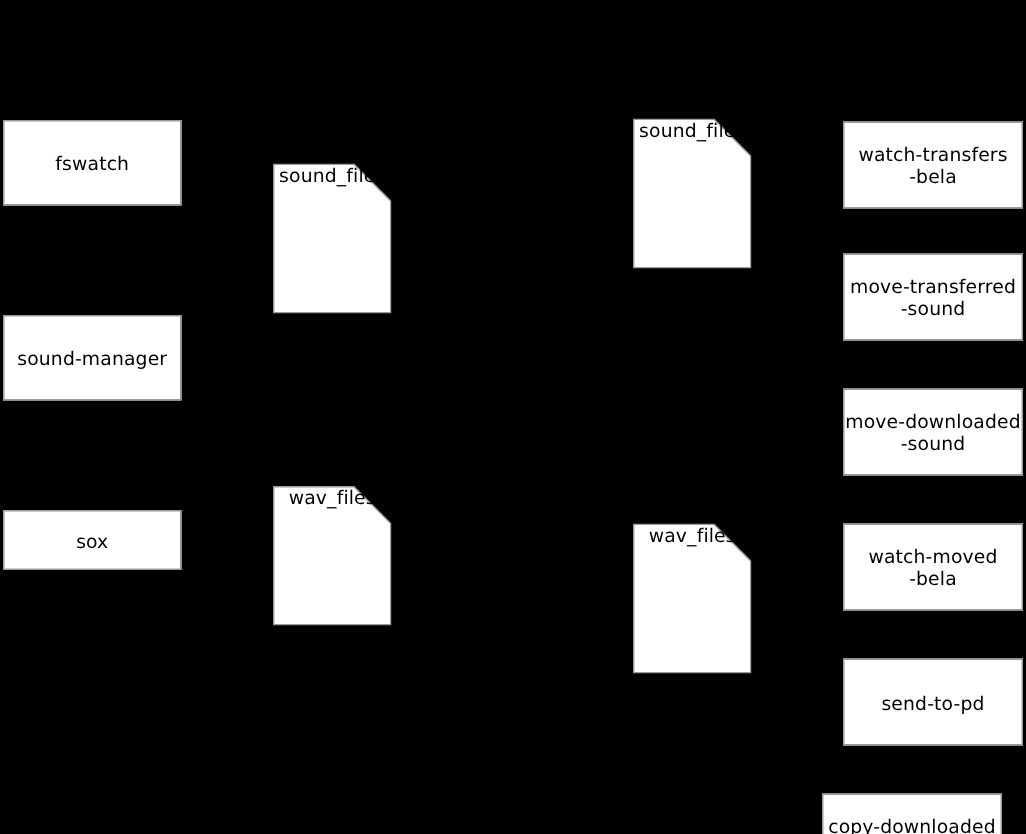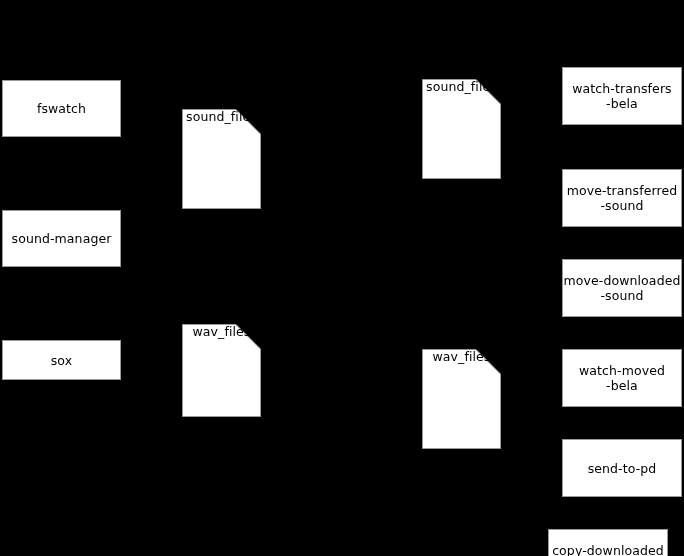--- a/index.html
+++ b/index.html
@@ -69,21 +69,21 @@
     justify-content: center;
   }
 </style>
 </head>
 <body>
 
 <div id="canvas">
     <div class="node proc" style="left: 2px; top: 43px; width: 119px; height: 57px;"><span>fswatch</span></div>
     <div class="node proc" style="left: 2px; top: 173px; width: 119px; height: 57px;"><span>sound-manager</span></div>
     <div class="node proc" style="left: 2px; top: 303px; width: 119px; height: 40px;"><span>sox</span></div>
-    <div class="node proc" style="left: 562px; top: 30px; width: 120px; height: 58px;"><span>watch-transfers
+    <div class="node proc" style="left: 562px; top: 44px; width: 120px; height: 58px;"><span>watch-transfers
 -bela</span></div>
     <div class="node proc" style="left: 562px; top: 132px; width: 120px; height: 58px;"><span>move-transferred
 -sound</span></div>
     <div class="node proc" style="left: 562px; top: 222px; width: 120px; height: 58px;"><span>move-downloaded
 -sound</span></div>
     <div class="node proc" style="left: 562px; top: 312px; width: 120px; height: 58px;"><span>watch-moved
 -bela</span></div>
     <div class="node proc" style="left: 562px; top: 402px; width: 120px; height: 58px;"><span>send-to-pd</span></div>
     <div class="node proc" style="left: 548px; top: 492px; width: 120px; height: 58px;"><span>copy-downloaded
 -sound</span></div>

